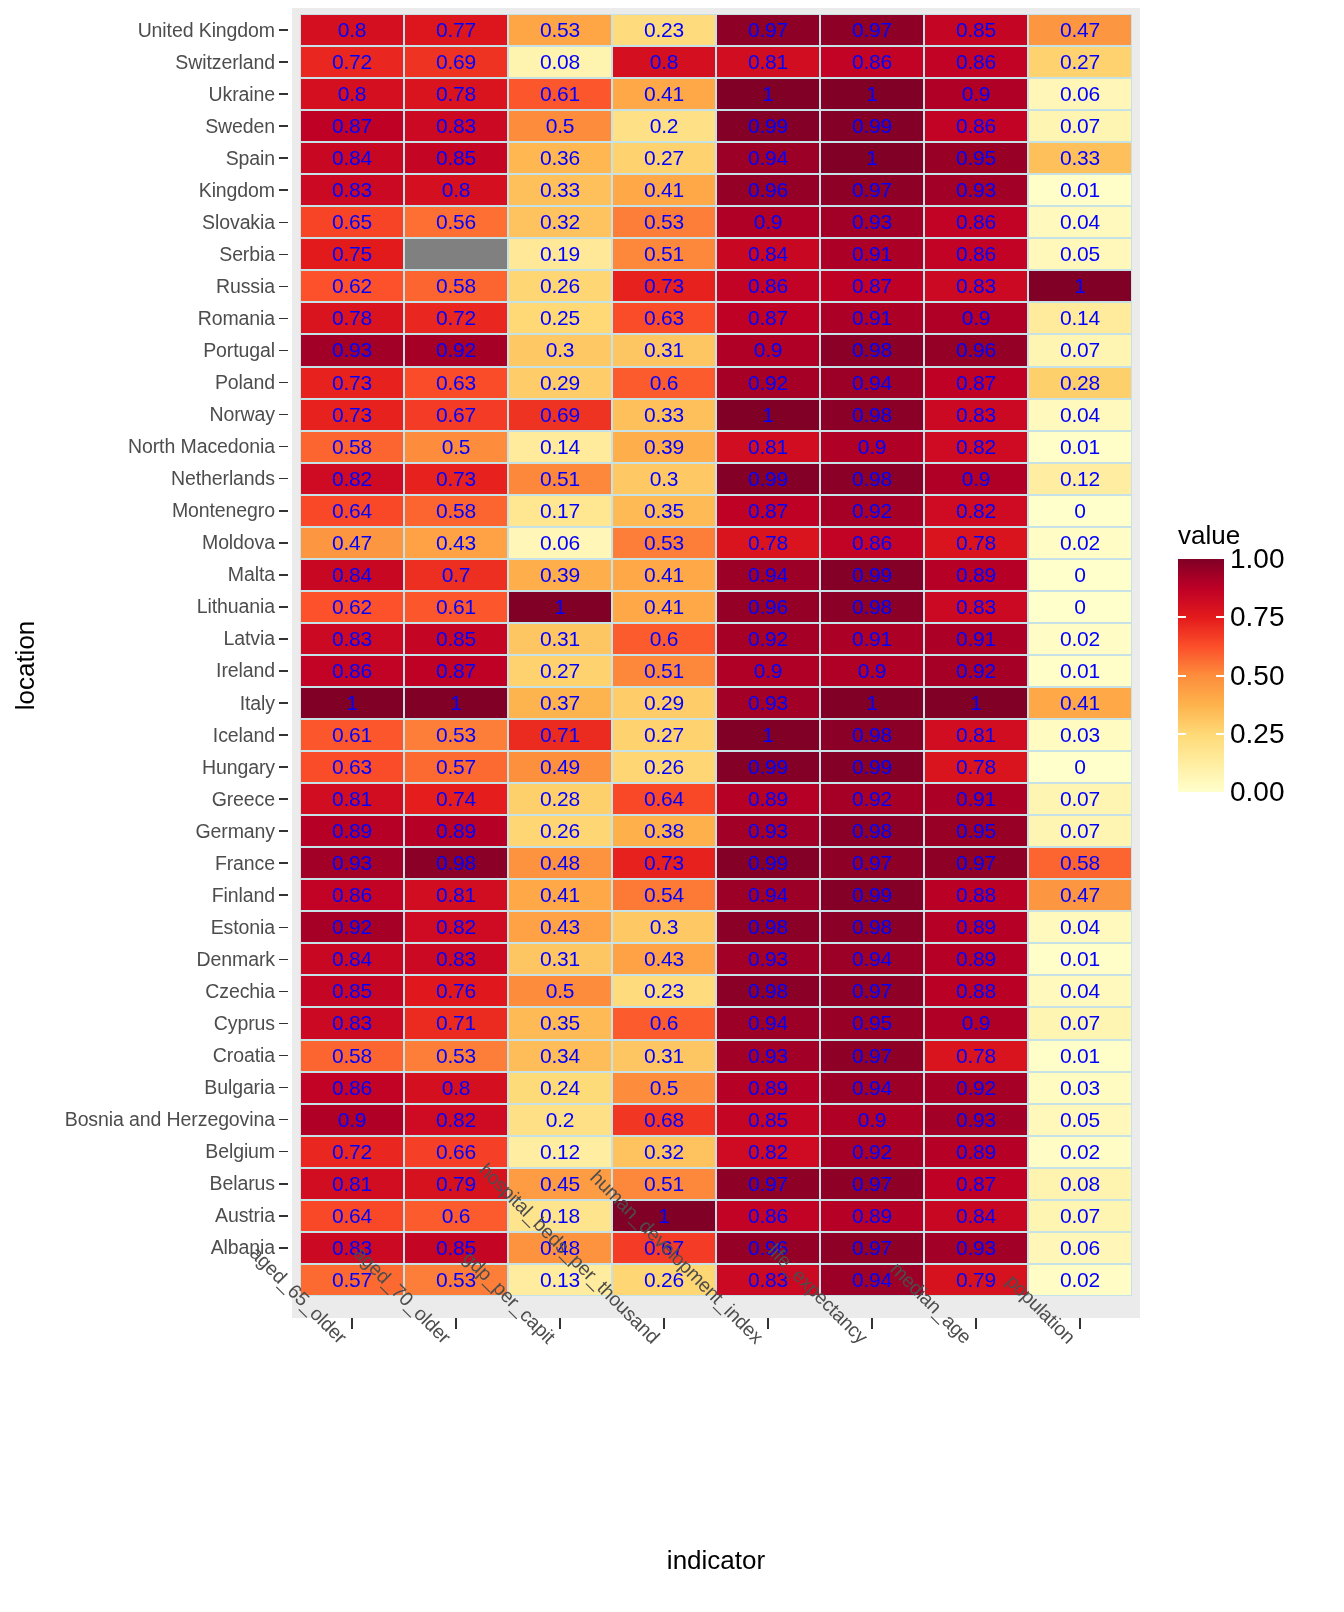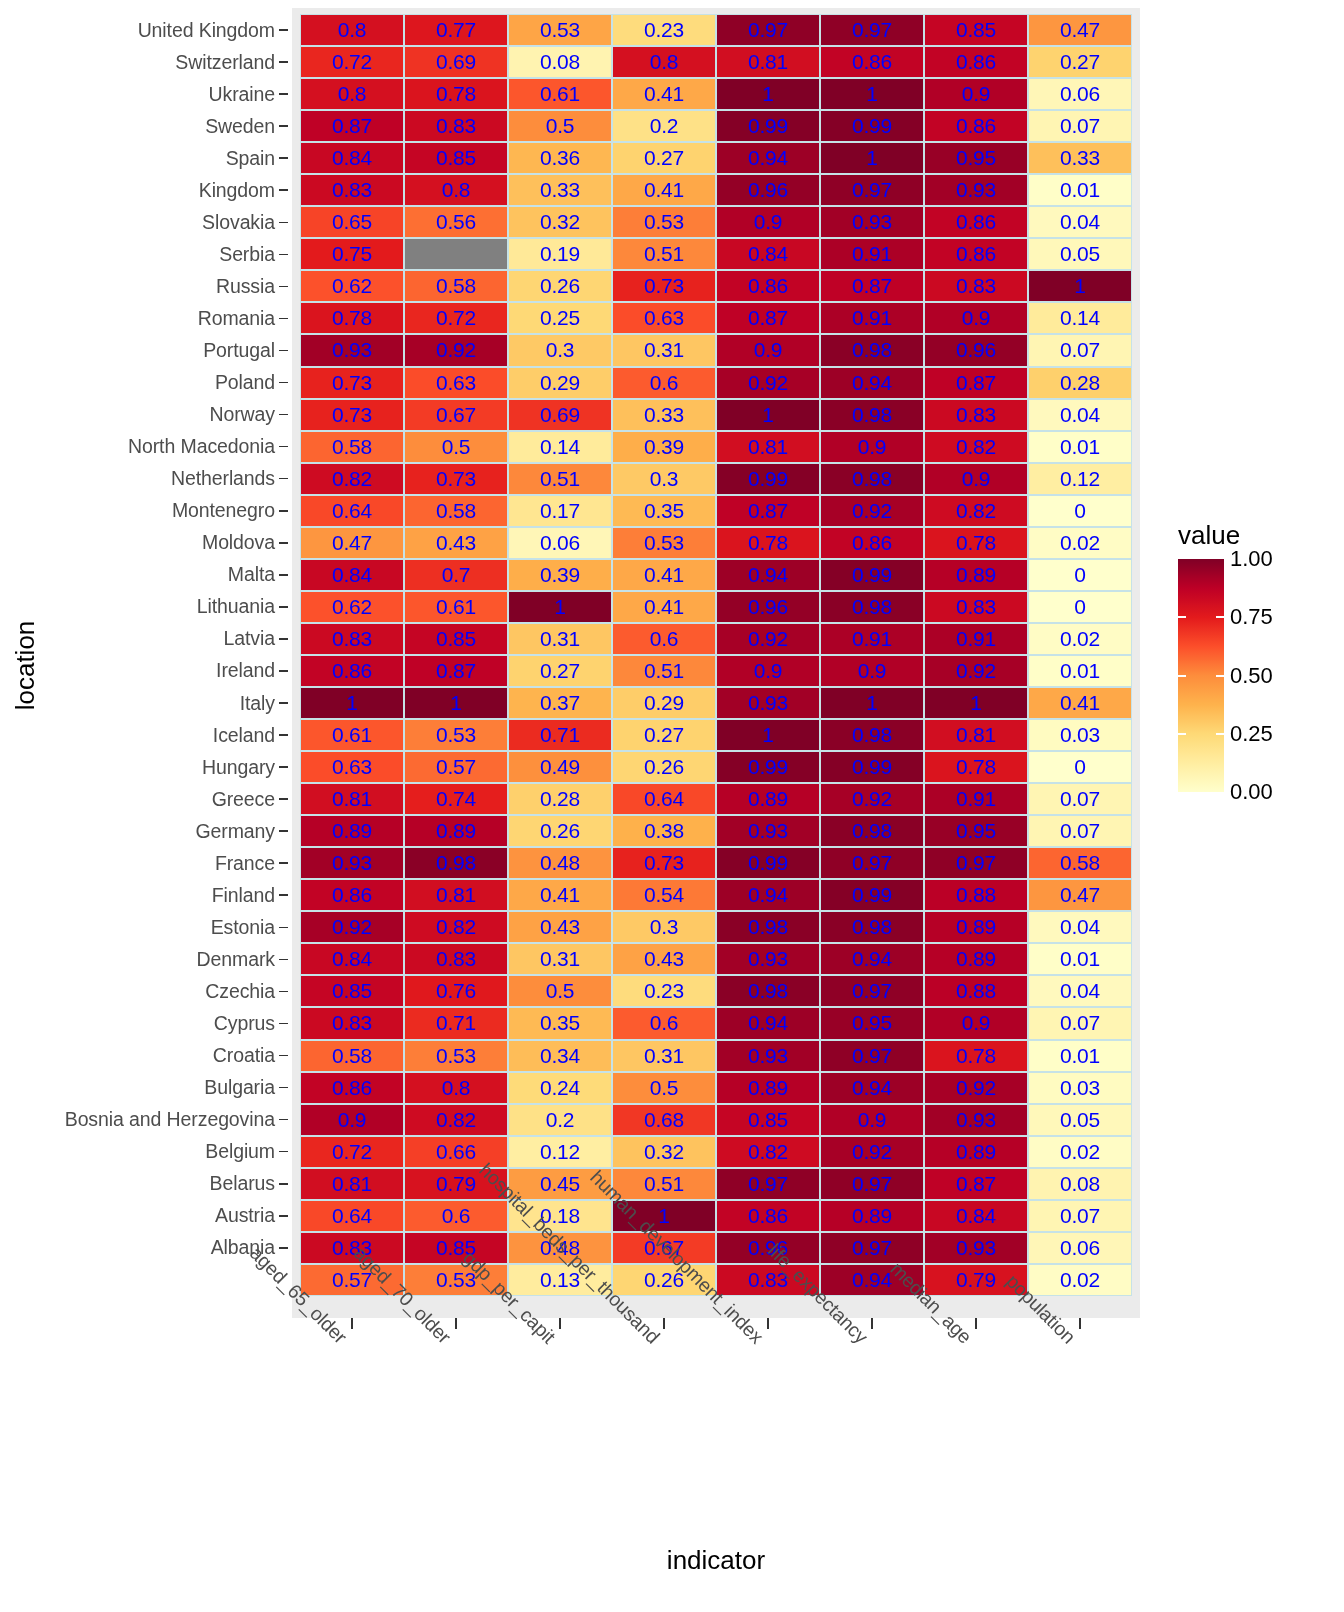--- a/index.html
+++ b/index.html
@@ -185,21 +185,21 @@
     background: #ffffff;
   }
   #legend-labels {
     position: relative;
     height: 233px;
     margin-left: 6px;
     width: 72px;
   }
   .legend-label {
     position: absolute;
-    font-size: 22px;
+    font-size: 28px;
     color: #000000;
     line-height: 1;
     transform: translateY(-50%);
   }
 </style>
 </head>
 <body>
 
 <div id="root">
 

